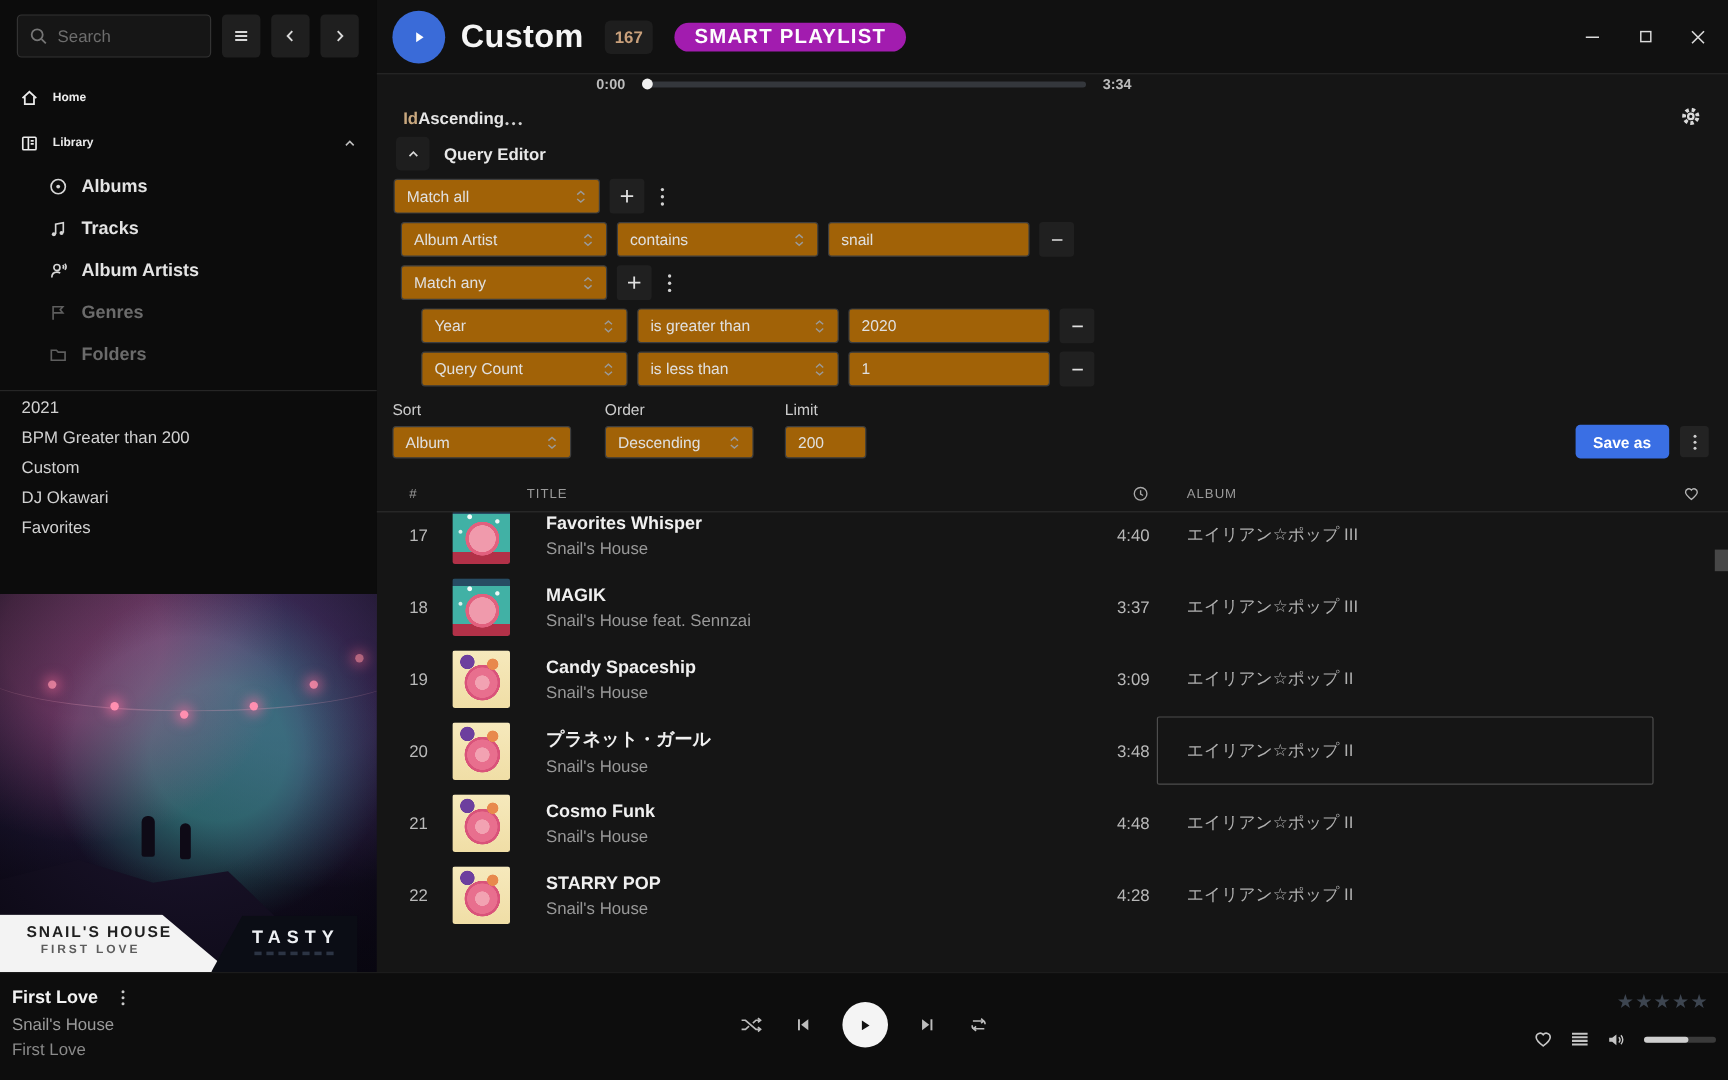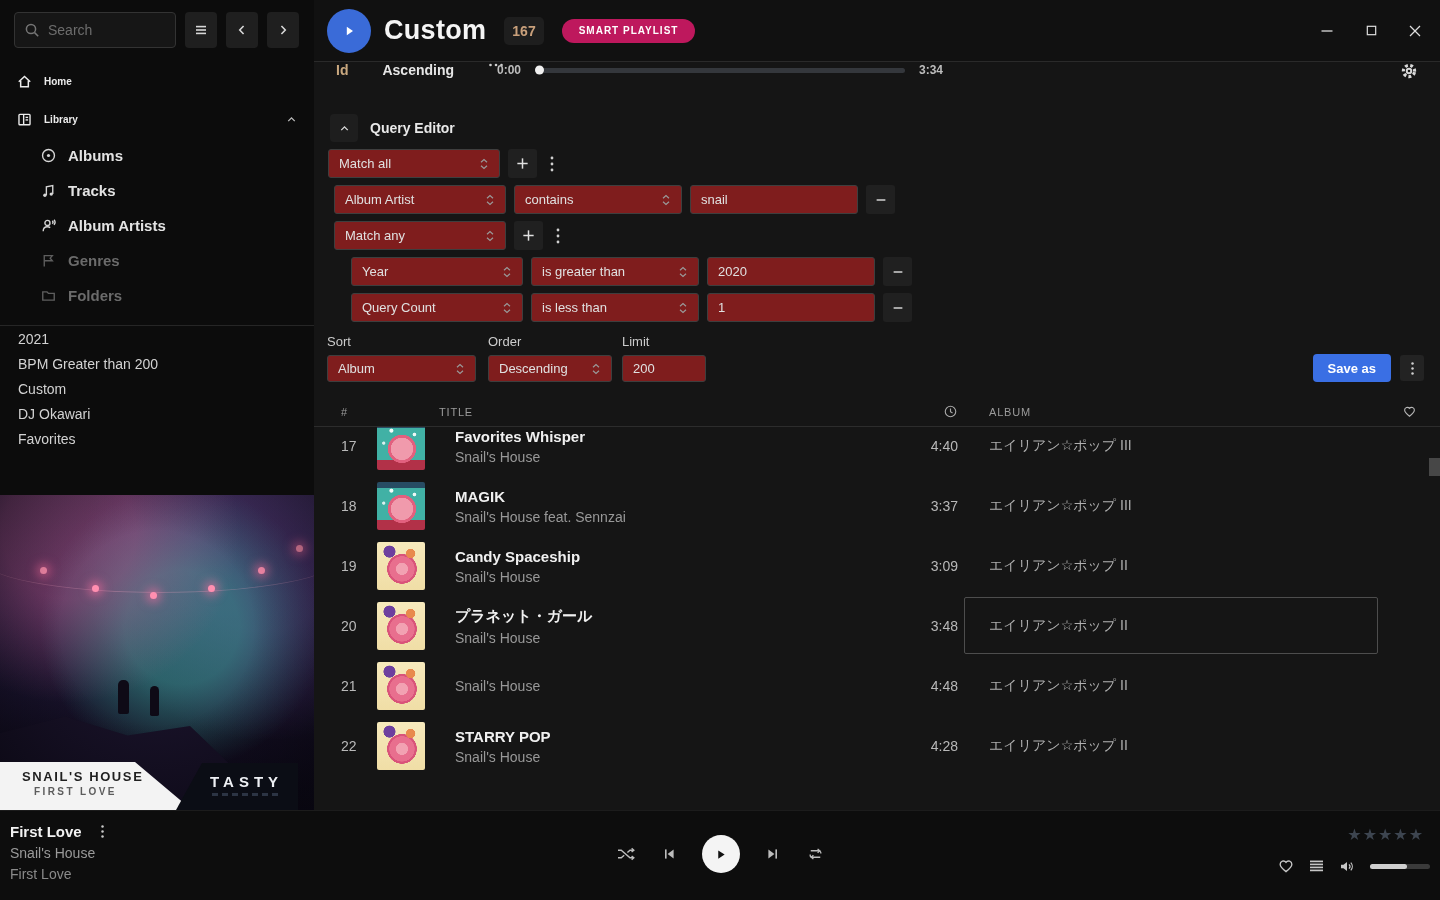--- a/index.html
+++ b/index.html
@@ -59,49 +59,49 @@
   .banner-dark .l1 { font-size:15px; font-weight:700; color:#eef0f4; letter-spacing:5px; }
   .banner-dark .ticks { display:flex; gap:4px; margin-top:3px; margin-left:2px; }
   .banner-dark .ticks i { width:6px; height:3px; background:#2c3444; }
 
   
   .main { flex:1; min-width:0; background:#151515; display:flex; flex-direction:column; position:relative; }
   .titlebar { height:62px; background:#111; border-bottom:1px solid #2a2a2a; display:flex; align-items:center; padding:0 18px 0 13px; gap:13px; flex:0 0 auto; }
   .big-play { width:44px; height:44px; border-radius:50%; background:#3a6bd8; display:flex; align-items:center; justify-content:center; color:#fff; cursor:pointer; }
   .page-title { font-size:27px; font-weight:800; color:#f5f5f5; letter-spacing:.3px; }
   .count-badge { margin-left:5px; min-width:36px; height:28px; background:#1e1e1e; border-radius:5px; display:flex; align-items:center; justify-content:center; font-size:14px; font-weight:700; color:#c9a07b; padding:0 8px; }
-  .smart-badge { margin-left:5px; height:24px; background:#be185d; border-radius:12px; display:flex; align-items:center; justify-content:center; padding:0 17px; font-size:10px; font-weight:700; letter-spacing:1px; color:#fdfdfd; }
+  .smart-badge { margin-left:5px; height:24px; background:#a21caf; border-radius:12px; display:flex; align-items:center; justify-content:center; padding:0 17px; font-size:17px; font-weight:700; letter-spacing:1px; color:#fdfdfd; }
   .win-controls { margin-left:auto; display:flex; align-items:center; gap:30px; color:#dcdcdc; }
   .win-btn { width:14px; height:14px; display:flex; align-items:center; justify-content:center; cursor:pointer; }
 
-  .toolbar { height:44px; display:flex; align-items:flex-start; padding:0 22px; gap:34px; flex:0 0 auto; }
+  .toolbar { height:44px; display:flex; align-items:flex-end; padding:0 22px; flex:0 0 auto; }
   .tb-id { font-size:14px; font-weight:700; color:#c9a87f; cursor:pointer; }
   .tb-asc { font-size:14px; font-weight:700; color:#e6e6e6; cursor:pointer; }
   .tb-dots { color:#cfcfcf; cursor:pointer; }
   .tb-gear { margin-left:auto; color:#d9d9d9; cursor:pointer; }
 
   .qe-header { display:flex; align-items:center; gap:12px; padding:8px 0 0 16px; }
   .qe-collapse { width:28px; height:28px; background:#1e1e1e; border-radius:4px; display:flex; align-items:center; justify-content:center; color:#d9d9d9; cursor:pointer; }
   .qe-title { font-size:14px; font-weight:700; color:#e8e8e8; }
 
-  .sel, .tinput { height:29px; background:#7f1d1d; border:1px solid #3e3e3e; border-radius:3px; display:flex; align-items:center; font-size:13px; color:#e0e0e0; padding:0 10px; }
+  .sel, .tinput { height:29px; background:#a16207; border:1px solid #3e3e3e; border-radius:3px; display:flex; align-items:center; font-size:13px; color:#e0e0e0; padding:0 10px; }
   .sel { justify-content:space-between; cursor:pointer; gap:8px; }
   .sel .ud { color:#9a9a9a; flex:0 0 auto; }
   .tinput input { background:none; border:none; outline:none; color:#e0e0e0; font-size:13px; font-family:inherit; width:100%; }
   .mini-btn { width:29px; height:29px; background:#202020; border-radius:3px; display:flex; align-items:center; justify-content:center; color:#e0e0e0; cursor:pointer; flex:0 0 auto; }
   .dots-v { color:#d0d0d0; cursor:pointer; padding:0 4px; }
 
   .qe-row { display:flex; align-items:center; gap:8px; margin-top:7px; }
   .qe-row.grp { padding-left:14px; }
   .qe-row.rule1 { padding-left:20px; }
   .qe-row.grp2 { padding-left:20px; }
   .qe-row.rule2 { padding-left:37px; }
   .w172 { width:172px; } .w168 { width:168px; }
 
-  .sortbar { display:flex; align-items:flex-end; padding:12px 16px 0 13px; gap:4px; }
+  .sortbar { display:flex; align-items:flex-end; padding:12px 16px 0 13px; gap:20px; }
   .sb-field { display:flex; flex-direction:column; gap:6px; }
   .sb-label { font-size:13px; color:#cccccc; }
   .sb-right { margin-left:auto; display:flex; align-items:center; gap:9px; }
   .save-btn { height:28px; background:#3a6fe4; color:#fff; font-size:13px; font-weight:700; border:none; border-radius:4px; padding:0 15px; cursor:pointer; font-family:inherit; }
   .sb-dots { width:24px; height:26px; background:#232323; border-radius:3px; display:flex; align-items:center; justify-content:center; color:#d0d0d0; cursor:pointer; }
 
   
   .thead { margin-top:15px; height:30px; display:flex; align-items:center; border-bottom:1px solid #2c2c2c; padding-left:27px; color:#9b9b9b; font-size:11px; letter-spacing:.8px; flex:0 0 auto; }
   .col-num { width:36px; flex:0 0 auto; }
   .col-art { width:62px; flex:0 0 auto; }
@@ -488,21 +488,21 @@
           <div class="sel" style="width:124px; height:27px;">
             <span>Descending</span>
             <svg class="ud" width="10" height="12" viewBox="0 0 10 12" fill="none" stroke="currentColor" stroke-width="1.2">
                 <polyline points="2,4.2 5,1.6 8,4.2"></polyline>
                 <polyline points="2,7.8 5,10.4 8,7.8"></polyline>
               </svg>
           </div>
         </div>
         <div class="sb-field" style="margin-left:6px;">
           <div class="sb-label">Limit</div>
-          <div class="tinput" style="width:84px; height:27px;">
+          <div class="tinput" style="width:68px; height:27px;">
             <input value="200" style="">
           </div>
         </div>
         <div class="sb-right">
           <button class="save-btn">Save as</button>
           <div class="sb-dots">
             <svg width="5" height="15" viewBox="0 0 6 18">
                 <circle cx="3" cy="3" r="1.5" fill="currentColor"></circle>
                 <circle cx="3" cy="9" r="1.5" fill="currentColor"></circle>
                 <circle cx="3" cy="15" r="1.5" fill="currentColor"></circle>
@@ -588,20 +588,21 @@
             <div class="col-album">エイリアン☆ポップ II</div>
             <div class="col-like"></div>
           </div>
 
           <div class="trow">
             <div class="col-num">21</div>
             <div class="col-art">
                 <div class="cover cover-cream"></div>
               </div>
             <div class="tt-block">
+              <div class="tt-title">Cosmo Funk</div>
               <div class="tt-artist">Snail's House</div>
             </div>
             <div class="col-dur">4:48</div>
             <div class="col-album">エイリアン☆ポップ II</div>
             <div class="col-like"></div>
           </div>
 
           <div class="trow">
             <div class="col-num">22</div>
             <div class="col-art">

